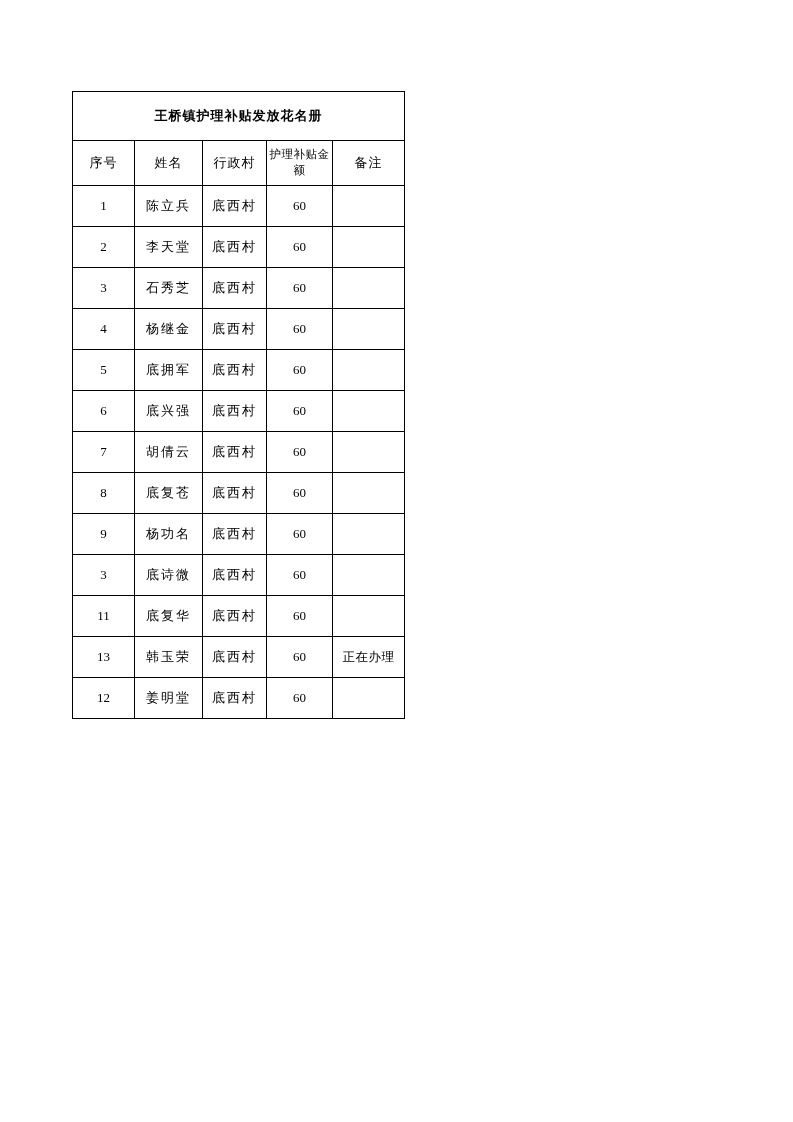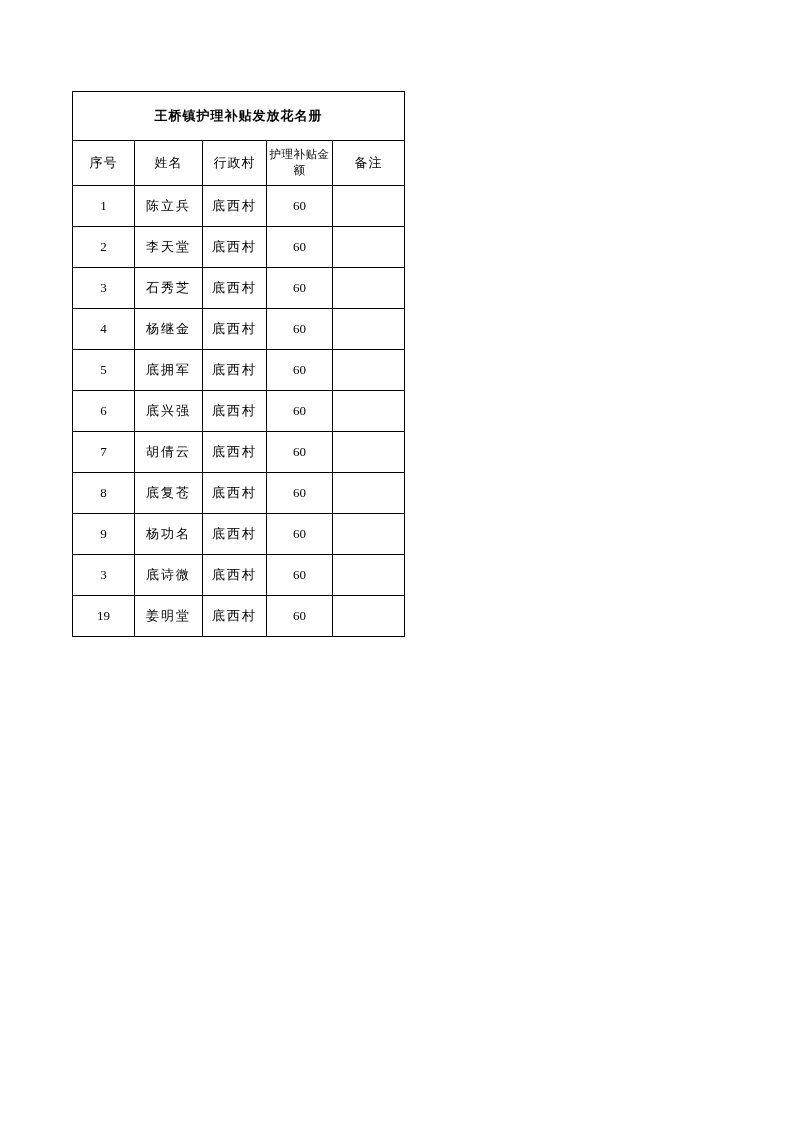--- a/index.html
+++ b/index.html
@@ -157,21 +157,35 @@
           <td class="data-cell note"></td>
         </tr>
         <tr>
           <td class="data-cell num">3</td>
           <td class="data-cell name">底诗微</td>
           <td class="data-cell name">底西村</td>
           <td class="data-cell num">60</td>
           <td class="data-cell note"></td>
         </tr>
         <tr>
-          <td class="data-cell num">19</td>
+          <td class="data-cell num">11</td>
+          <td class="data-cell name">底复华</td>
+          <td class="data-cell name">底西村</td>
+          <td class="data-cell num">60</td>
+          <td class="data-cell note"></td>
+        </tr>
+        <tr>
+          <td class="data-cell num">13</td>
+          <td class="data-cell name">韩玉荣</td>
+          <td class="data-cell name">底西村</td>
+          <td class="data-cell num">60</td>
+          <td class="data-cell note">正在办理</td>
+        </tr>
+        <tr>
+          <td class="data-cell num">12</td>
           <td class="data-cell name">姜明堂</td>
           <td class="data-cell name">底西村</td>
           <td class="data-cell num">60</td>
           <td class="data-cell note"></td>
         </tr>
       </tbody>
   </table>
 </div>
 
 </body></html>

